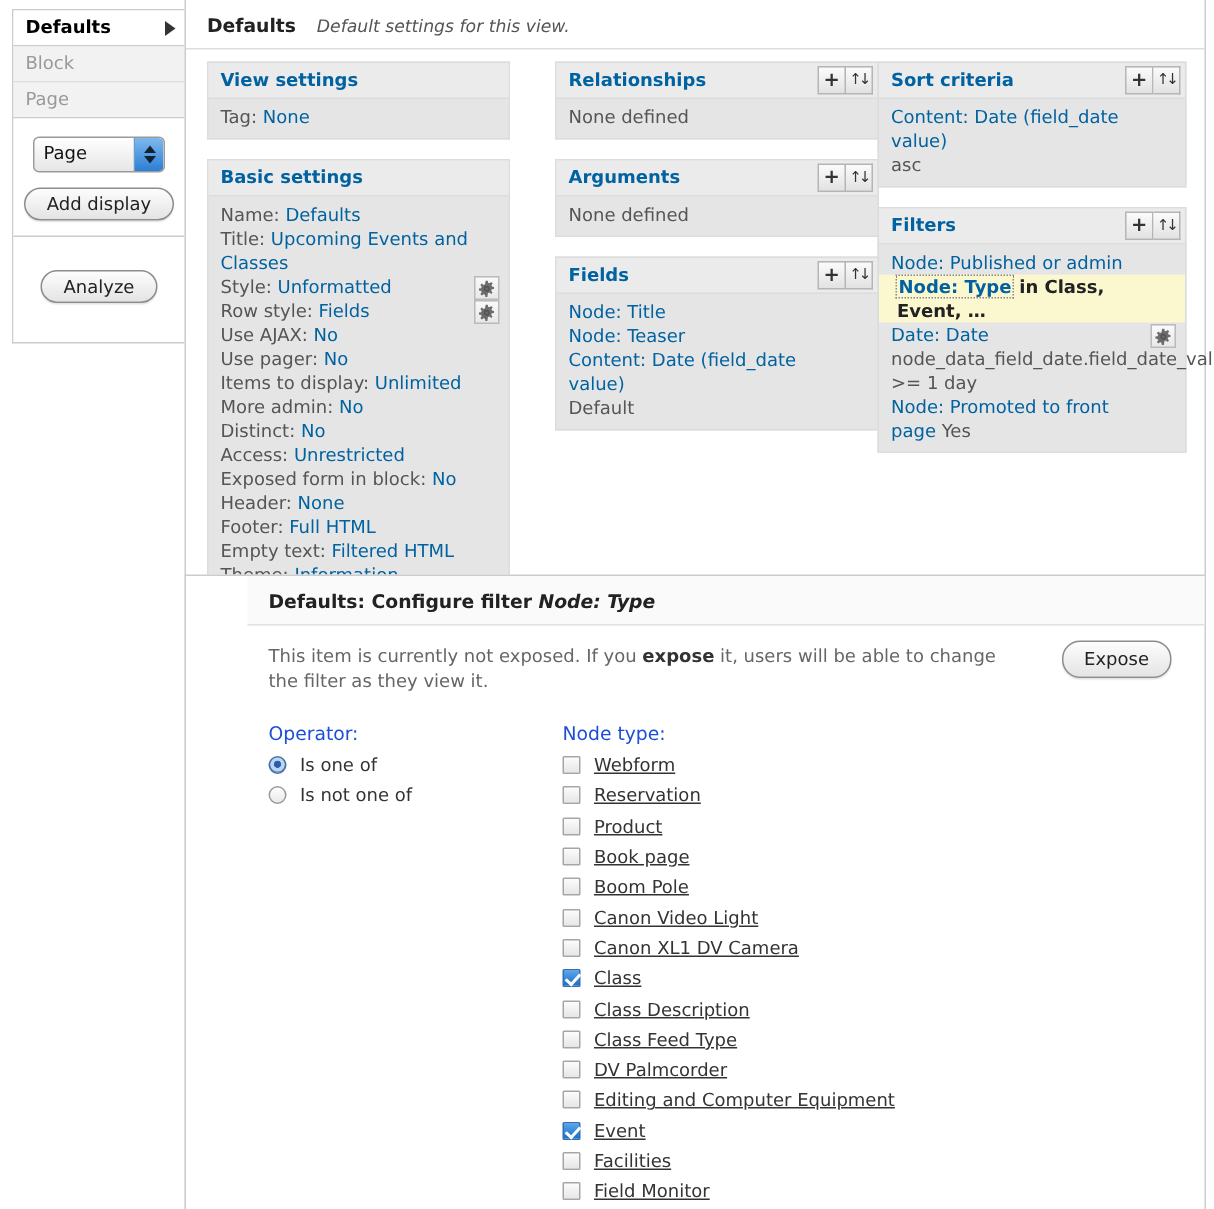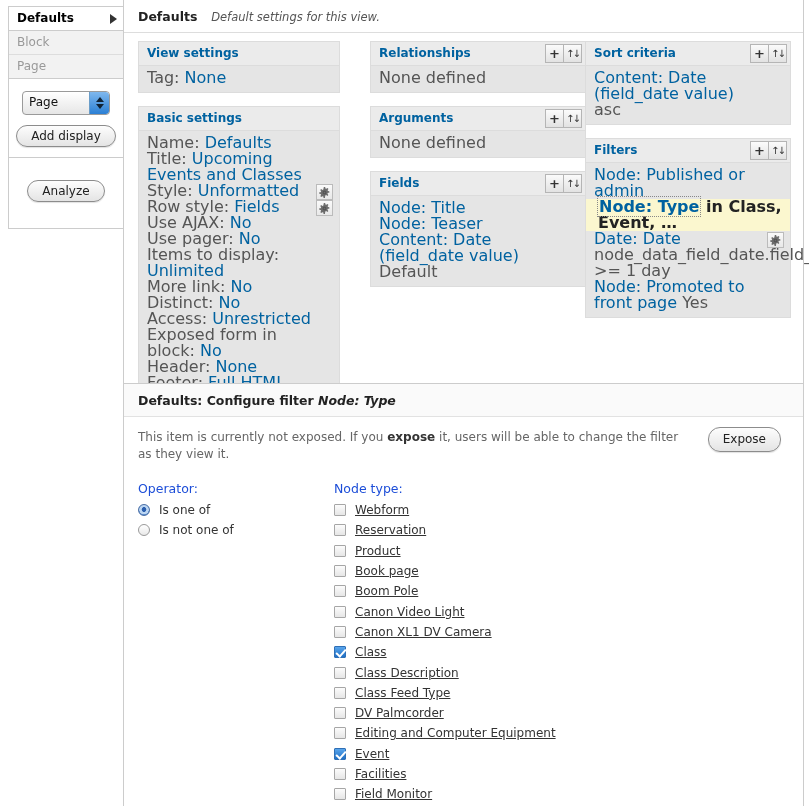--- a/index.html
+++ b/index.html
@@ -99,42 +99,42 @@
   .box-hd .hd-txt{font-weight:bold;font-size:12px;color:#0062a0;}
   .btn-grp{position:absolute;right:3px;top:2px;display:flex;}
   .mini-btn{
     width:17px;height:17px;border:1px solid #b5b5b5;
     background:linear-gradient(#fbfbfb,#e2e2e2);
     display:flex;align-items:center;justify-content:center;
     font-size:11px;color:#333;cursor:pointer;line-height:1;
   }
   .mini-btn + .mini-btn{border-left:none;}
   .box-bd{padding:4px 8px 6px 8px;}
-  .ln{line-height:16px;font-size:16px;color:#444;position:relative;padding-right:18px;}
+  .ln{line-height:16px;font-size:12px;color:#444;position:relative;padding-right:18px;}
   .ln a{color:#0062a0;text-decoration:none;cursor:pointer;}
   .muted{color:#555;}
   .gear{
     position:absolute;right:-2px;top:1px;width:15px;height:14px;
     border:1px solid #bbb;background:linear-gradient(#fafafa,#e8e8e8);
     display:flex;align-items:center;justify-content:center;cursor:pointer;
   }
   .gear svg{display:block;}
   .hi-row{
     background:#fbf7cf;margin:0 -8px;padding:0 8px 0 12px;
     font-weight:bold;color:#222;
   }
   .hi-row .hl{
     color:#0062a0;outline:1px dotted #888;padding:0 1px;
   }
 
   
   .cfg{
     position:absolute;left:123px;top:383px;width:681px;
     border-top:1px solid #ccc;border-left:1px solid #ccc;border-right:1px solid #ccc;
-    background:#fff;box-sizing:border-box;height:423px;
+    background:#fff;box-sizing:border-box;height:423px;padding-left:41px;
   }
   .cfg-hd{
     padding:9px 0 8px 14px;border-bottom:1px solid #e2e2e2;background:#fafafa;
     font-weight:bold;font-size:12.5px;color:#222;
   }
   .cfg-hd i{font-style:italic;}
   .cfg-note{
     position:relative;padding:12px 120px 10px 14px;
     color:#666;font-size:12px;line-height:17px;
   }
@@ -232,21 +232,21 @@
                 </span></div>
               <div class="ln"><span class="muted">Row style: </span><a>Fields</a><span class="gear">
                   <svg width="11" height="11" viewBox="0 0 16 16">
                     <path fill="#555" d="M8 5.2A2.8 2.8 0 1 0 8 10.8 2.8 2.8 0 0 0 8 5.2zm0 1.6a1.2 1.2 0 1 1 0 2.4 1.2 1.2 0 0 1 0-2.4z"></path>
                     <path fill="#555" d="M7 0h2l.3 2.1 1.4.6 1.7-1.3 1.4 1.4-1.3 1.7.6 1.4L15 6.2v2l-2.1.3-.6 1.4 1.3 1.7-1.4 1.4-1.7-1.3-1.4.6L8.6 16h-2l-.3-2.1-1.4-.6-1.7 1.3-1.4-1.4 1.3-1.7-.6-1.4L0.4 9.8v-2l2.1-.3.6-1.4L1.8 4.4 3.2 3l1.7 1.3 1.4-.6z" opacity=".85"></path>
                   </svg>
                 </span></div>
               <div class="ln"><span class="muted">Use AJAX: </span><a>No</a></div>
               <div class="ln"><span class="muted">Use pager: </span><a>No</a></div>
               <div class="ln"><span class="muted">Items to display: </span><a>Unlimited</a></div>
-              <div class="ln"><span class="muted">More link: </span><a>No</a></div>
+              <div class="ln"><span class="muted">More admin: </span><a>No</a></div>
               <div class="ln"><span class="muted">Distinct: </span><a>No</a></div>
               <div class="ln"><span class="muted">Access: </span><a>Unrestricted</a></div>
               <div class="ln"><span class="muted">Exposed form in block: </span><a>No</a></div>
               <div class="ln"><span class="muted">Header: </span><a>None</a></div>
               <div class="ln"><span class="muted">Footer: </span><a>Full HTML</a></div>
               <div class="ln"><span class="muted">Empty text: </span><a>Filtered HTML</a></div>
               <div class="ln"><span class="muted">Theme: </span><a>Information</a></div>
             </div>
           </div>
         </div>

